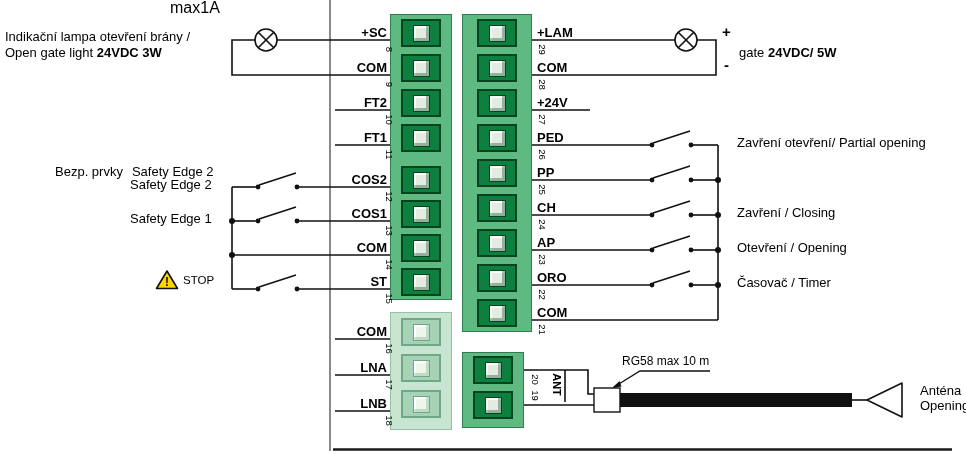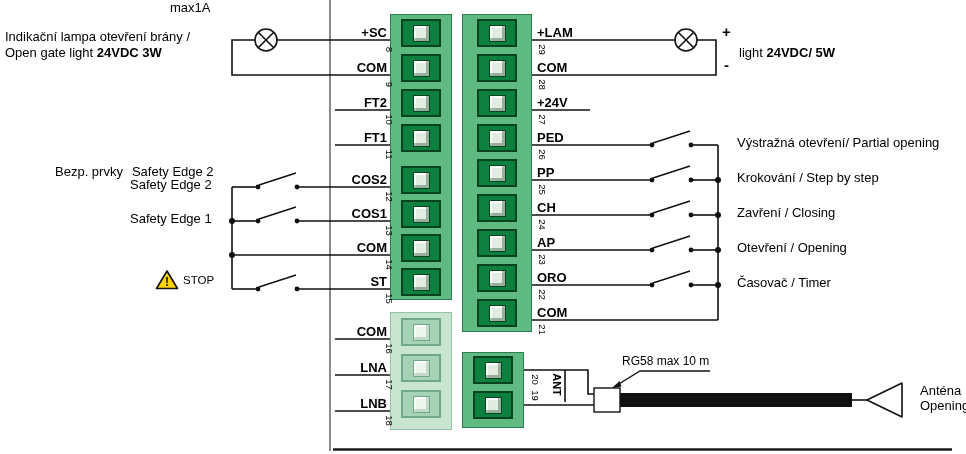--- a/index.html
+++ b/index.html
@@ -243,37 +243,36 @@
   <div class="pin" style="left:533px;top:183px">25</div>
   <div class="pin" style="left:533px;top:218px">24</div>
   <div class="pin" style="left:533px;top:253px">23</div>
   <div class="pin" style="left:533px;top:288px">22</div>
   <div class="pin" style="left:533px;top:323px">21</div>
 
   <div class="pin" style="left:526px;top:373px">20</div>
   <div class="pin" style="left:526px;top:389px">19</div>
   <div class="pin" style="left:542px;top:378px;width:28px;font-size:11px;font-weight:bold">ANT</div>
 
-  <div class="note" style="left:170px;top:0;font-size:13px">max1A</div>
+  <div class="note" style="left:170px;top:0;font-size:16px">max1A</div>
 
   <div class="note" style="left:5px;top:29px">Indikační lampa otevření brány /</div>
   <div class="note" style="left:5px;top:45px"><span>Open gate light </span><span class="b">24VDC 3W</span></div>
 
-  <div class="note" style="left:739px;top:45px"><span>light </span><span class="b">24VDC/ 5W</span></div>
+  <div class="note" style="left:739px;top:45px"><span>gate </span><span class="b">24VDC/ 5W</span></div>
   <div class="sign" style="left:722px;top:24px">+</div>
   <div class="sign" style="left:724px;top:57px">-</div>
 
   <div class="note" style="left:55px;top:164px"><span>Bezp. prvky</span><span style="margin-left:9px">Safety Edge 2</span></div>
   <div class="note" style="left:130px;top:177px">Safety Edge 2</div>
   <div class="note" style="left:130px;top:211px">Safety Edge 1</div>
 
   <div class="note" style="left:183px;top:273px;font-size:11.5px">STOP</div>
 
-  <div class="fn" style="top:135px">Výstražná otevření/ Partial opening</div>
-  <div class="fn" style="top:170px">Krokování / Step by step</div>
+  <div class="fn" style="top:135px">Zavření otevření/ Partial opening</div>
   <div class="fn" style="top:205px">Zavření / Closing</div>
   <div class="fn" style="top:240px">Otevření / Opening</div>
   <div class="fn" style="top:275px">Časovač / Timer</div>
 
   <div class="note" style="left:622px;top:354px;font-size:12px">RG58 max 10 m</div>
   <div class="note" style="left:920px;top:383px">Anténa</div>
   <div class="note" style="left:920px;top:398px">Opening</div>
 
 </div>
 

